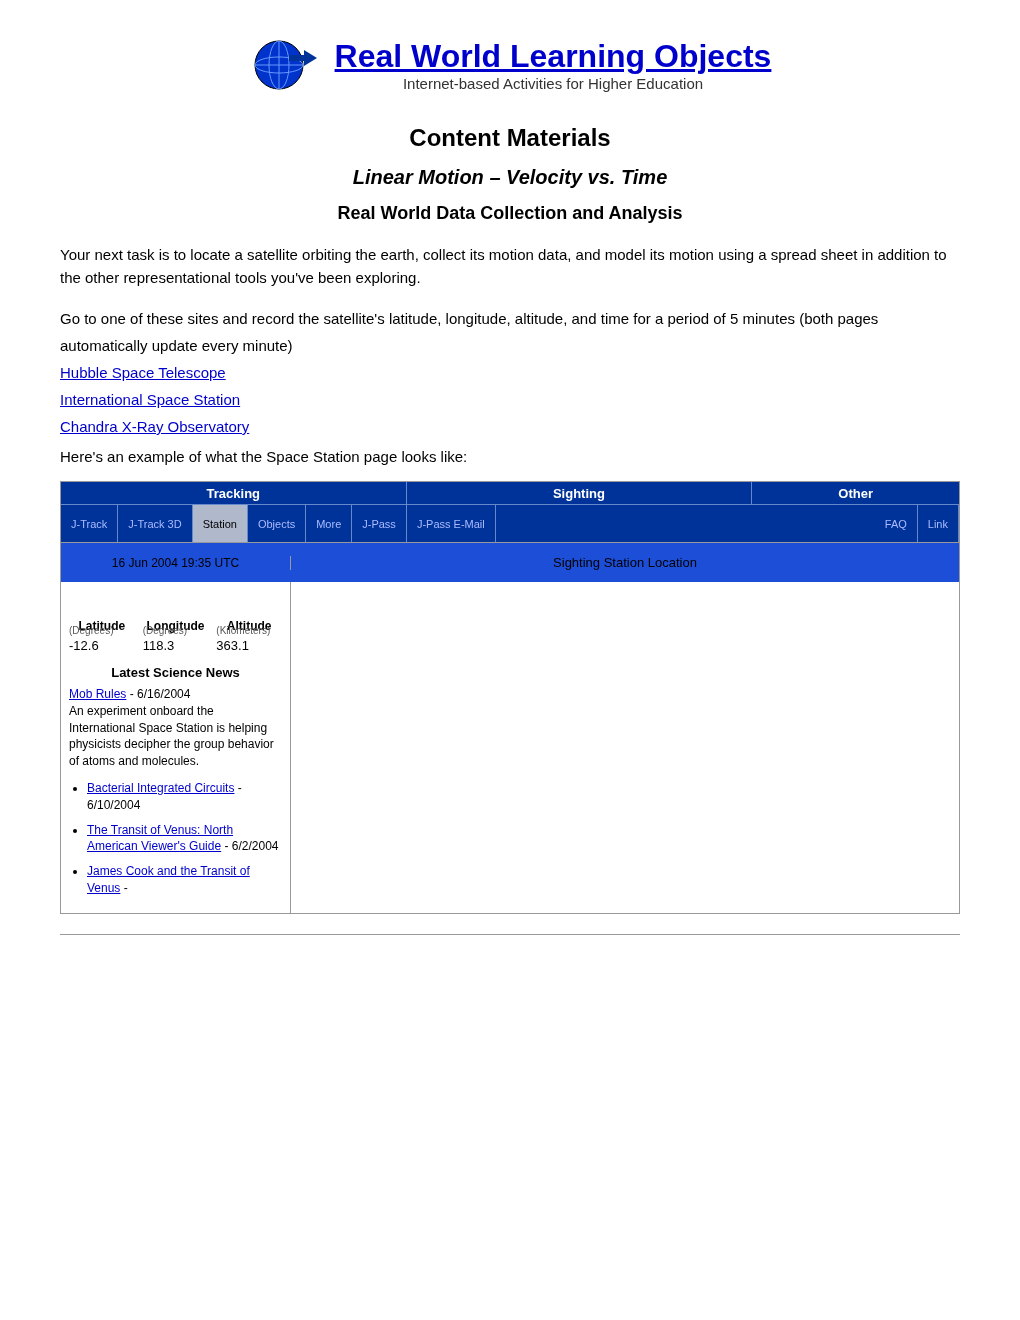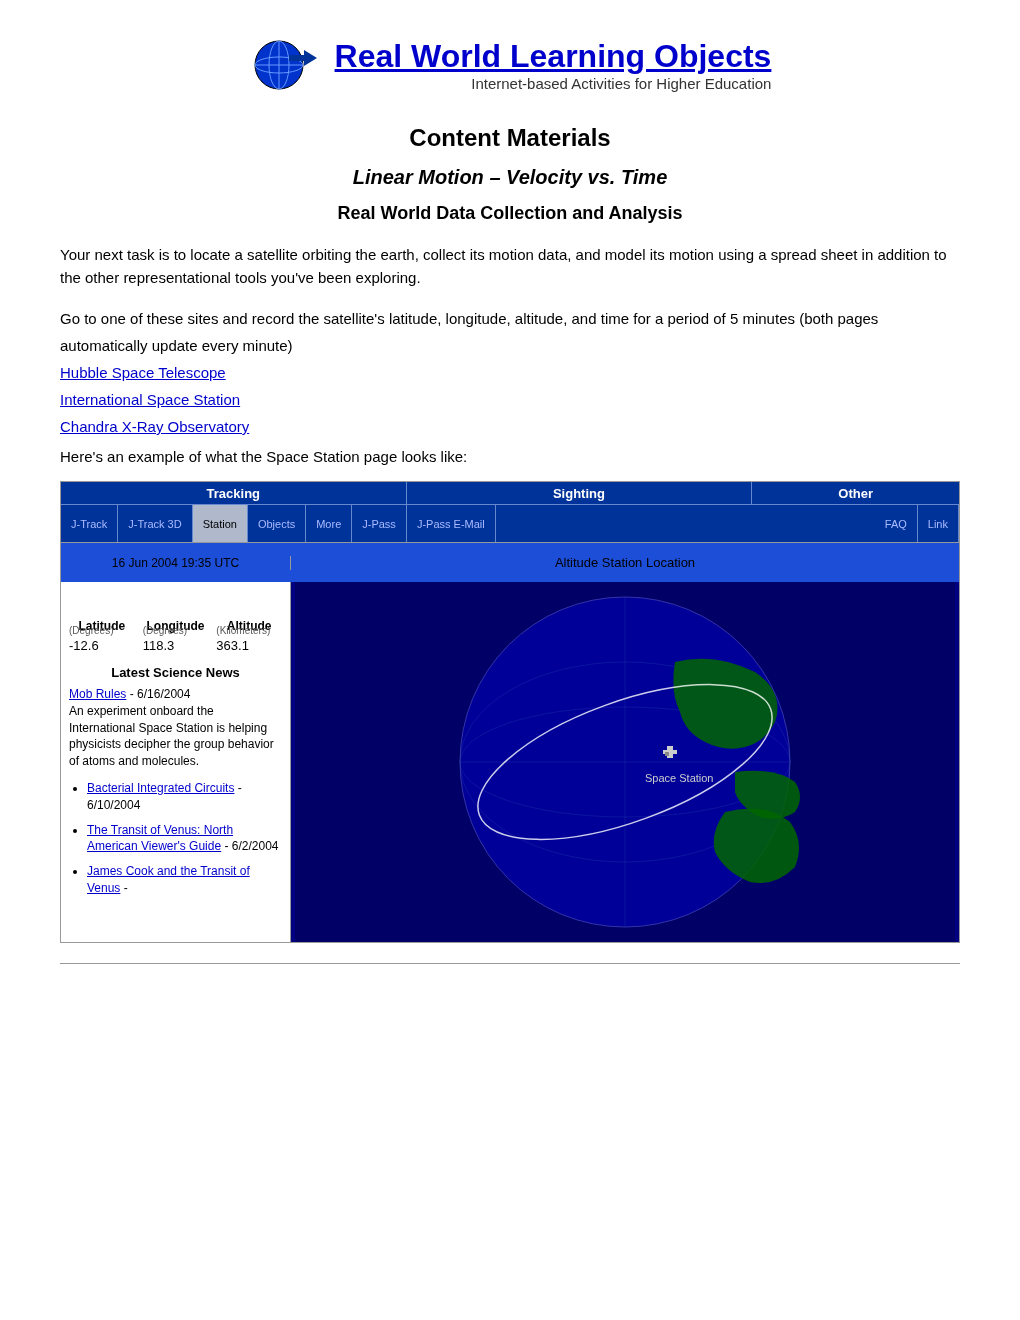--- a/index.html
+++ b/index.html
@@ -19,21 +19,21 @@
       margin-bottom: 24px;
       gap: 16px;
     }
     .logo-icon {
       width: 70px;
       height: 70px;
     }
     .header-text-block {
       display: flex;
       flex-direction: column;
-      align-items: flex-end;
+      align-items: center;
     }
     .header-title {
       font-family: Arial, sans-serif;
       font-size: 32px;
       font-weight: bold;
       color: #0000cc;
       text-decoration: underline;
     }
     .header-subtitle {
       font-family: Arial, sans-serif;
@@ -325,21 +325,21 @@
     <div class="nav-btn">
       <span>FAQ</span>
     </div>
     <div class="nav-btn">
       <span>Link</span>
     </div>
   </div>
 
   <div class="widget-date-bar">
     <div class="date-cell">16 Jun 2004 19:35 UTC</div>
-    <div class="location-cell">Altitude Station Location</div>
+    <div class="location-cell">Sighting Station Location</div>
   </div>
 
   <div class="widget-body">
 
     <div class="widget-left">
       <div class="coords-header">
         <span>Latitude</span>
         <span>Longitude</span>
         <span>Altitude</span>
       </div>
@@ -370,43 +370,17 @@
           <a href="#">The Transit of Venus: North American Viewer's Guide</a>
           <span> - 6/2/2004</span>
         </li>
         <li>
           <a href="#">James Cook and the Transit of Venus</a>
           <span> -</span>
         </li>
       </ul>
     </div>
 
-    <div class="widget-right">
-      <svg viewBox="0 0 660 360" xmlns="http://www.w3.org/2000/svg" width="100%" height="100%">
-
-        <rect width="660" height="360" fill="#000066"></rect>
-
-        <circle cx="330" cy="180" r="165" fill="#000099" stroke="#3333aa" stroke-width="1"></circle>
-
-        <ellipse cx="330" cy="180" rx="165" ry="55" fill="none" stroke="#3355aa" stroke-width="0.5" opacity="0.5"></ellipse>
-        <ellipse cx="330" cy="180" rx="165" ry="100" fill="none" stroke="#3355aa" stroke-width="0.5" opacity="0.5"></ellipse>
-        <line x1="330" y1="15" x2="330" y2="345" stroke="#3355aa" stroke-width="0.5" opacity="0.5"></line>
-        <line x1="165" y1="180" x2="495" y2="180" stroke="#3355aa" stroke-width="0.5" opacity="0.5"></line>
-
-        <path d="M380,80 Q420,70 460,90 Q490,110 480,140 Q470,160 450,165 Q430,170 410,160 Q390,150 385,130 Q375,110 380,80Z" fill="#006600" opacity="0.85"></path>
-        <path d="M440,190 Q480,185 500,200 Q510,215 500,230 Q485,240 465,235 Q445,225 440,210Z" fill="#006600" opacity="0.85"></path>
-
-        <path d="M430,230 Q470,220 495,240 Q510,260 500,285 Q480,305 455,300 Q430,290 420,270 Q415,250 430,230Z" fill="#006600" opacity="0.85"></path>
-
-        <ellipse cx="330" cy="180" rx="155" ry="60" fill="none" stroke="#ffffff" stroke-width="1.5" opacity="0.8" transform="rotate(-20 330 180)"></ellipse>
-
-        <rect x="368" y="168" width="14" height="4" fill="#cccccc"></rect>
-        <rect x="372" y="164" width="6" height="12" fill="#cccccc"></rect>
-        <rect x="370" y="170" width="4" height="4" fill="#888"></rect>
-
-        <text x="350" y="200" fill="#cccccc" font-size="11" font-family="Arial">Space Station</text>
-      </svg>
-    </div>
 
   </div>
 </div>
 
 <hr class="divider">
 
 </body></html>

